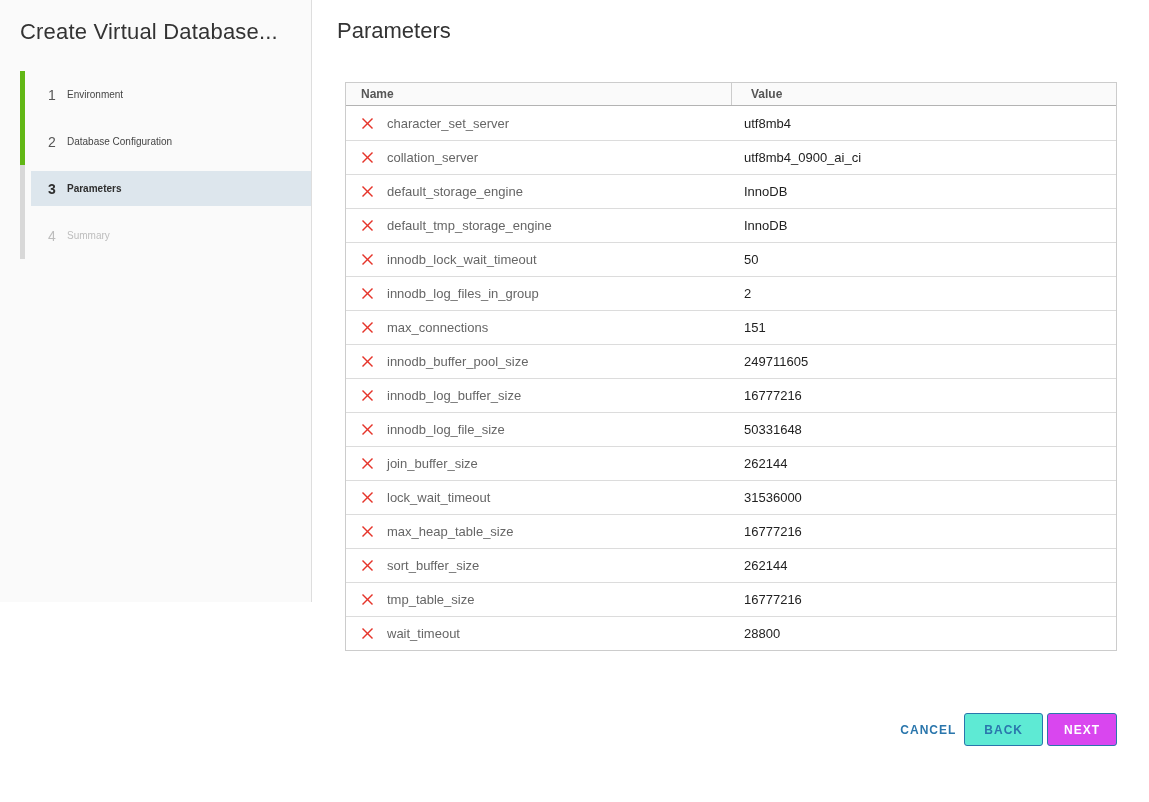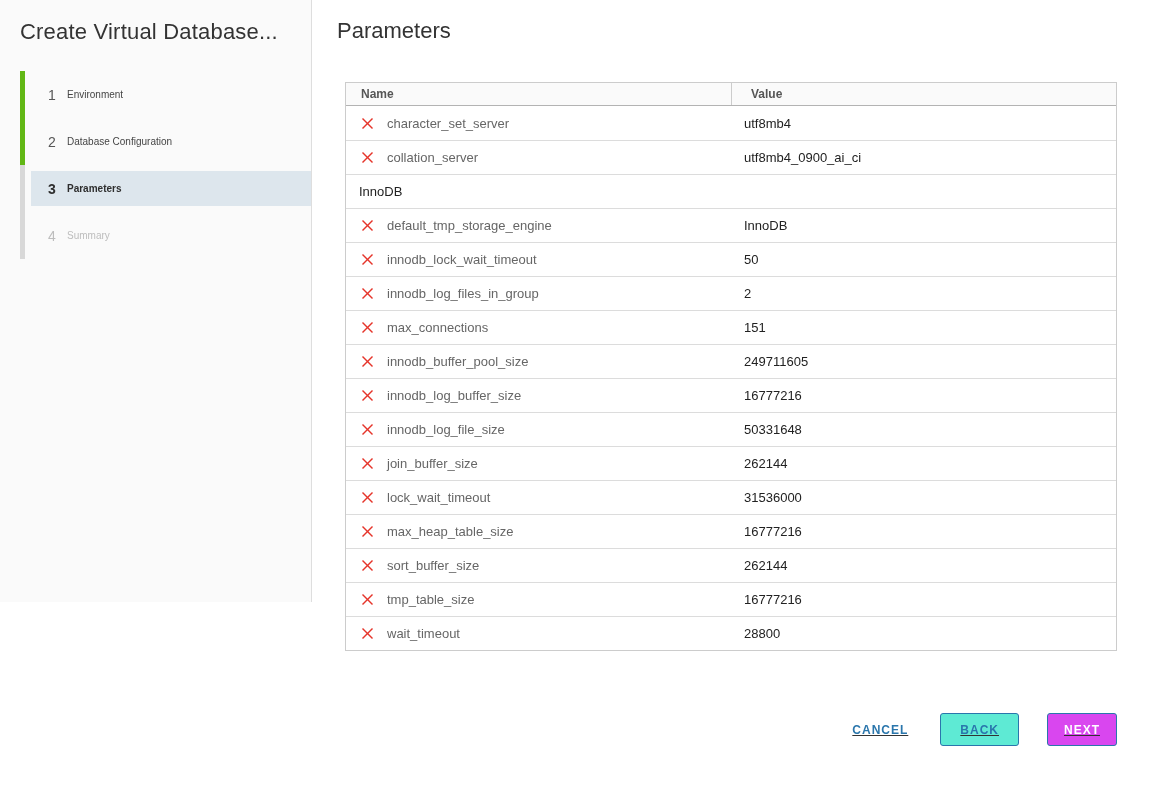--- a/index.html
+++ b/index.html
@@ -70,21 +70,21 @@
     background: none; border: none; padding: 0; margin: 0 13px 0 0;
     width: 13px; height: 13px; cursor: pointer; display: flex;
     align-items: center; justify-content: center; flex: none;
   }
   .param-name { font-size: 13px; color: #666666; }
   .cell-value { width: 50%; padding-left: 13px; font-size: 13px; color: #222222; }
 
   
   .footer {
     display: flex; justify-content: flex-end; align-items: center;
-    margin-top: 62px; gap: 28px; padding-bottom: 20px; text-decoration: underline;
+    margin-top: 62px; gap: 4px; padding-bottom: 20px;
   }
   .btn {
     font-family: "Liberation Sans", sans-serif;
     font-size: 12px; font-weight: 700; letter-spacing: 1px;
     height: 33px; border-radius: 3px; cursor: pointer;
   }
   .btn-link { color: #2a76ac; background: none; border: none; padding: 0 4px; }
   .btn-outline { color: #2a76ac; background: #5eead4; border: 1px solid #2a76ac; padding: 0 19px; }
   .btn-primary { color: #ffffff; background: #d946ef; border: 1px solid #2a76ac; padding: 0 16px; }
 </style>
@@ -161,20 +161,29 @@
           <line x1="1.5" y1="1.5" x2="11.5" y2="11.5" stroke="#e5342a" stroke-width="1.4"></line>
           <line x1="11.5" y1="1.5" x2="1.5" y2="11.5" stroke="#e5342a" stroke-width="1.4"></line>
         </svg>
       </button>
       <span class="param-name">collation_server</span>
     </div>
     <div class="cell-value">utf8mb4_0900_ai_ci</div>
   </div>
 
   <div class="row">
+    <div class="cell-name">
+      <button class="remove-btn">
+        <svg width="13" height="13" viewBox="0 0 13 13">
+          <line x1="1.5" y1="1.5" x2="11.5" y2="11.5" stroke="#e5342a" stroke-width="1.4"></line>
+          <line x1="11.5" y1="1.5" x2="1.5" y2="11.5" stroke="#e5342a" stroke-width="1.4"></line>
+        </svg>
+      </button>
+      <span class="param-name">default_storage_engine</span>
+    </div>
     <div class="cell-value">InnoDB</div>
   </div>
 
   <div class="row">
     <div class="cell-name">
       <button class="remove-btn">
         <svg width="13" height="13" viewBox="0 0 13 13">
           <line x1="1.5" y1="1.5" x2="11.5" y2="11.5" stroke="#e5342a" stroke-width="1.4"></line>
           <line x1="11.5" y1="1.5" x2="1.5" y2="11.5" stroke="#e5342a" stroke-width="1.4"></line>
         </svg>

